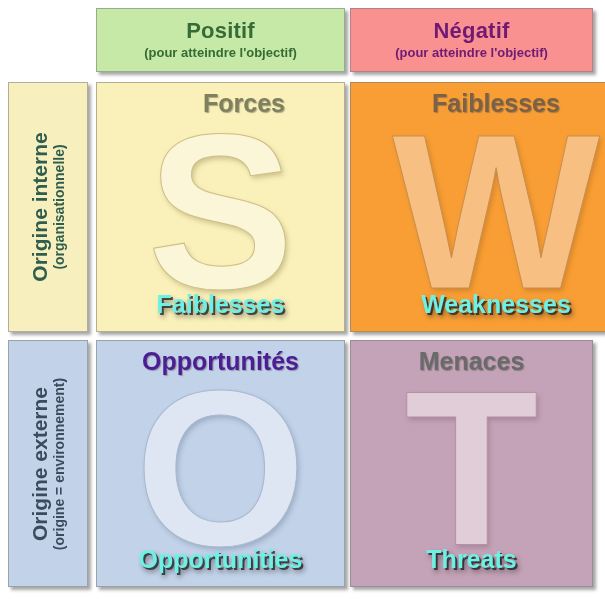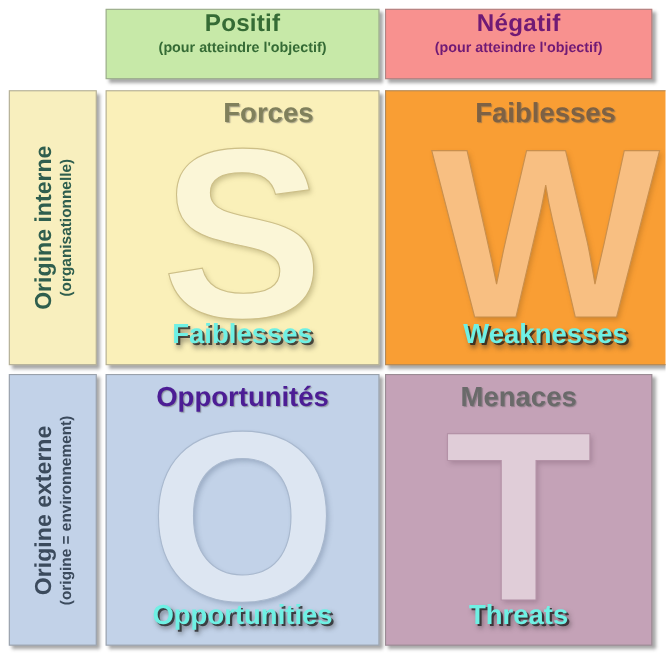--- a/index.html
+++ b/index.html
@@ -28,20 +28,21 @@
     border: 1px solid rgba(120,120,120,0.55);
     box-shadow: 3px 3px 3px rgba(60,60,60,0.45);
     overflow: hidden;
   }
 
   
   .col-header {
     display: flex;
     flex-direction: column;
     align-items: center;
+    justify-content: center;
     text-align: center;
     line-height: 1.12;
   }
   .col-header .main {
     font-size: 22px;
     font-weight: bold;
     letter-spacing: 0.2px;
   }
   .col-header .sub {
     font-size: 13px;

